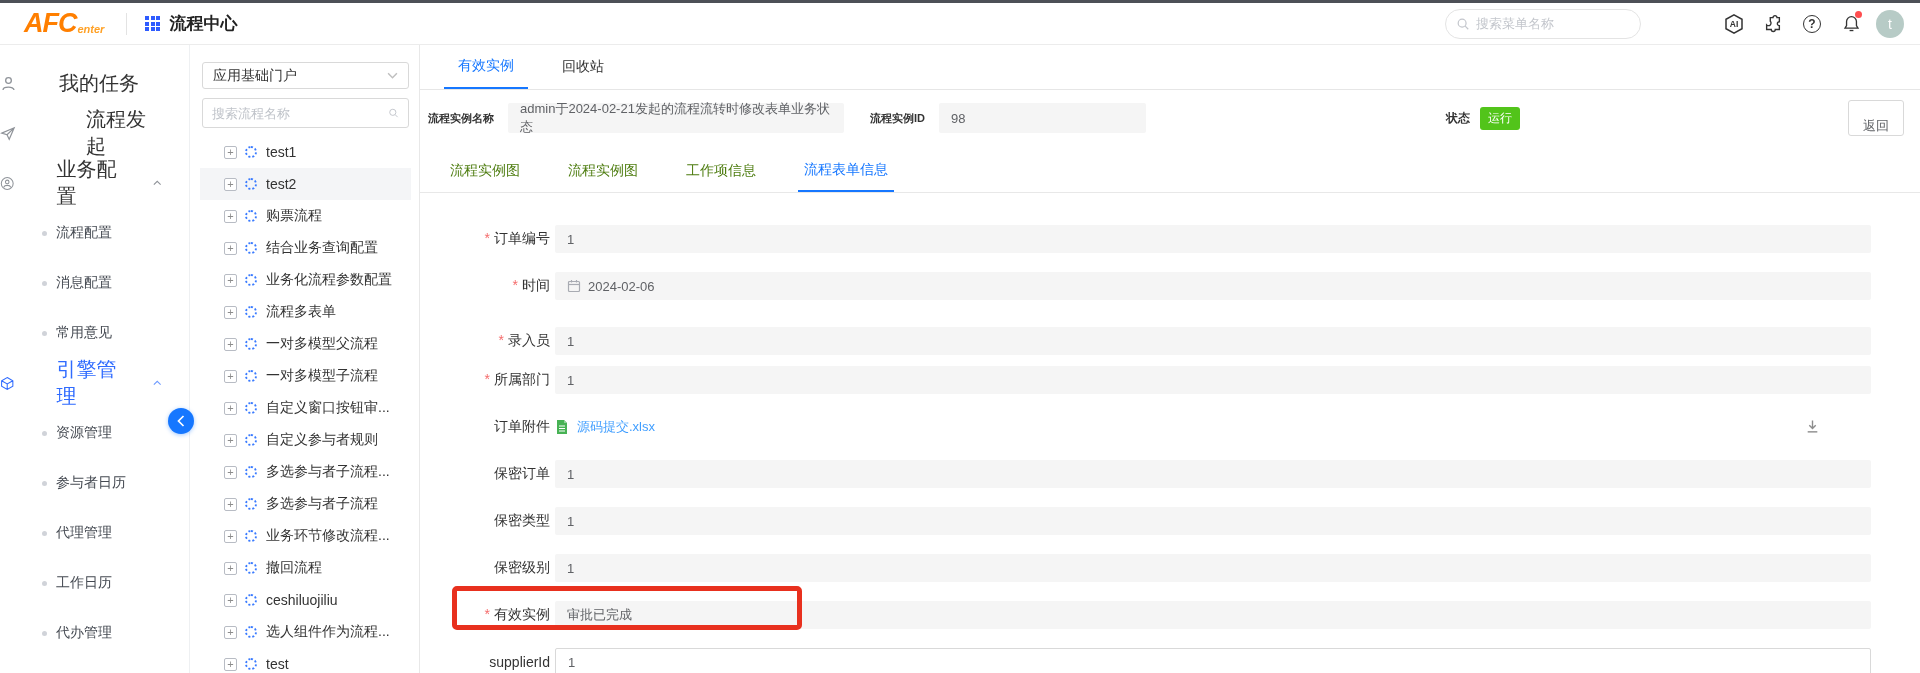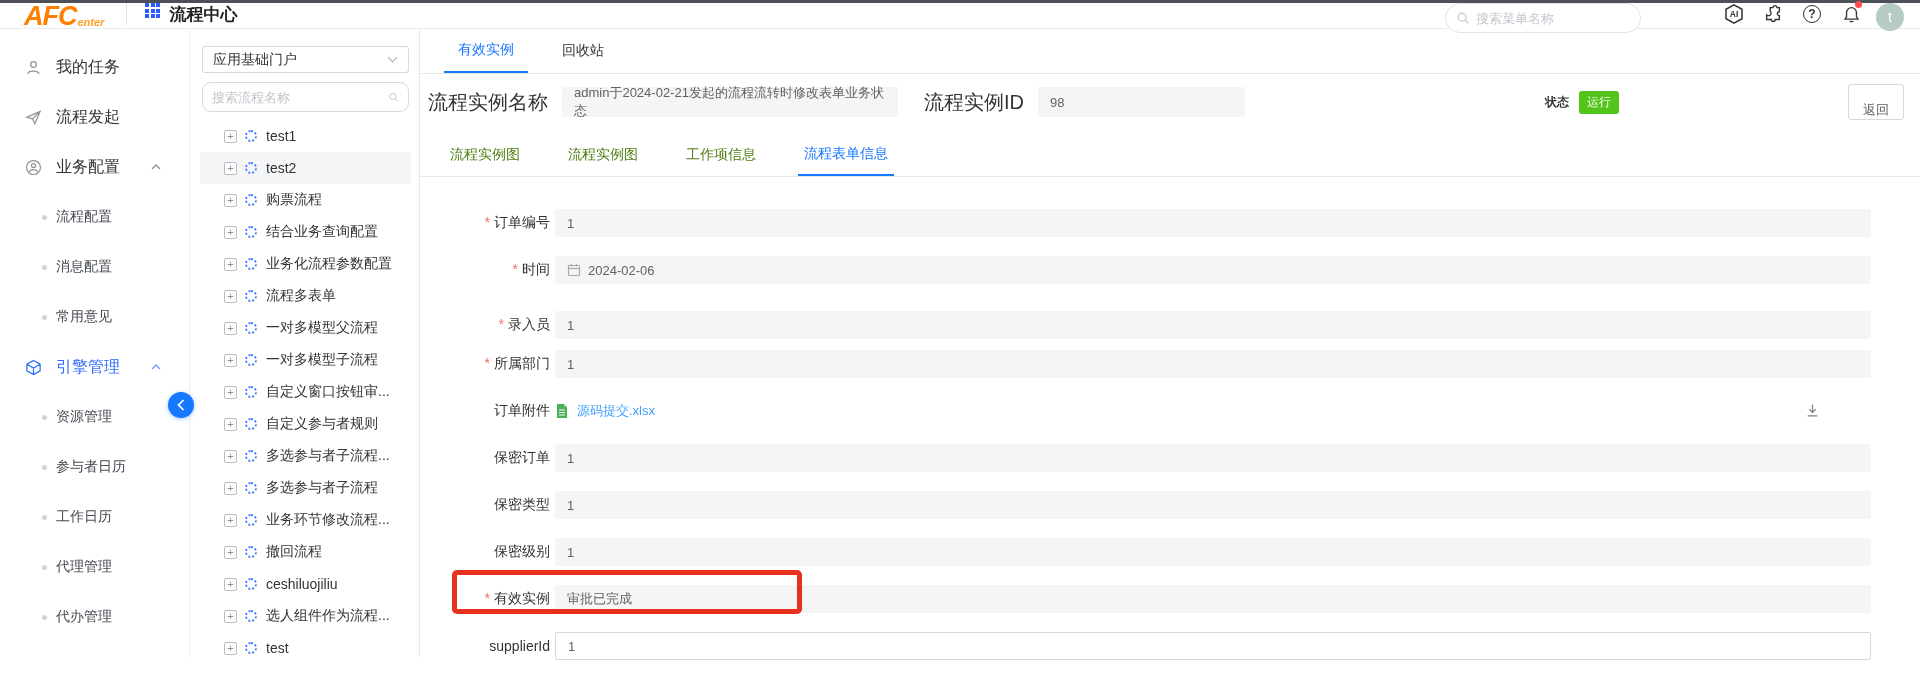--- a/index.html
+++ b/index.html
@@ -3,21 +3,21 @@
 <meta charset="utf-8">
 <style>
   * { margin:0; padding:0; box-sizing:border-box; }
   html,body { width:1920px; height:673px; overflow:hidden; background:#fff;
     font-family:"Liberation Sans","DejaVu Sans",sans-serif; color:#333; }
 
   
   .top-strip { height:3px; background:#4d5057; }
 
   
-  header { position:relative; height:26px; display:flex; align-items:flex-start;
+  header { position:relative; height:42px; display:flex; align-items:center;
     padding:0 16px 0 24px; border-bottom:1px solid #ececec; background:#fff; }
   .logo { display:flex; align-items:flex-end; }
   .logo-main { font-size:27px; font-weight:800; font-style:italic; color:#ff7f00; letter-spacing:-1px; line-height:1;}
   .logo-sub { font-size:11px; font-weight:700; color:#ffa126; font-style:italic; margin-left:1px; margin-bottom:2px;}
   .hdr-divider { width:1px; height:22px; background:#e3e3e3; margin:0 18px 0 22px; }
   .grid-icon { display:grid; grid-template-columns:repeat(3,4px); grid-gap:1.5px; margin-right:9px; }
   .grid-icon i { width:4px; height:4px; background:#2e5bff; display:block; }
   .app-title { font-size:17px; font-weight:700; color:#222; }
   .hdr-search { margin-left:auto; width:196px; height:30px; border:1px solid #e4e4e4; border-radius:16px;
     display:flex; align-items:center; padding:0 10px; background:#fff; }
@@ -29,56 +29,56 @@
     display:flex; align-items:center; justify-content:center; color:#333; }
   .bell-dot { position:absolute; top:-2px; right:0; width:7px; height:7px; background:#ff4d4f; border-radius:50%; }
   .avatar { width:28px; height:28px; border-radius:50%; background:#b7cbc6; color:#fff; font-size:14px;
     display:flex; align-items:center; justify-content:center; }
 
   
   .app-body { position:relative; height:628px; display:flex; }
 
   
   .sidebar { position:relative; width:190px; border-right:1px solid #eef0f2; padding-top:13px; flex:none; }
-  .side-item { height:50px; display:flex; align-items:center; padding-left:25px; padding-right:28px; font-size:16px; cursor:pointer; }
+  .side-item { height:50px; display:flex; align-items:center; padding-right:28px; font-size:20px; cursor:pointer;gap:28px; }
   .side-item .txt { margin-left:14px; }
   .side-item .chev { margin-left:auto; }
   .side-sub { height:50px; display:flex; align-items:center; padding-left:42px; font-size:14px; color:#454a52; cursor:pointer; }
   .side-sub .dot { width:5px; height:5px; border-radius:50%; background:#d0d3d9; margin-right:9px; }
   .side-item.active { color:#2f6bff; }
   .collapse-btn { position:absolute; left:168px; top:363px; width:26px; height:26px; border-radius:50%;
     background:#1677ff; display:flex; align-items:center; justify-content:center; z-index:5; cursor:pointer;
     box-shadow:0 1px 4px rgba(22,119,255,.4); }
 
   
   .tree-panel { position:relative; width:230px; border-right:1px solid #e8e8e8; flex:none; padding-top:17px; }
   .app-select { margin:0 10px 0 12px; height:27px; border:1px solid #d9d9d9; border-radius:3px;
     display:flex; align-items:center; padding:0 10px; font-size:14px; color:#333; cursor:pointer; }
   .app-select .chev { margin-left:auto; }
-  .tree-search { margin:9px 10px 0 12px; height:30px; border:1px solid #d9d9d9; border-radius:9px;
+  .tree-search { margin:9px 10px 0 12px; height:30px; border:1px solid #d9d9d9; border-radius:3px;
     display:flex; align-items:center; padding:0 9px; }
   .tree-search input { border:none; outline:none; flex:1; font-size:13px; color:#555; background:transparent; }
   .tree-search input::placeholder { color:#bfc3c9; }
   .tree-list { margin-top:8px; }
   .tree-row { height:32px; display:flex; align-items:center; padding-left:24px; margin:0 8px 0 10px;
     font-size:14px; color:#333; cursor:pointer; white-space:nowrap; overflow:hidden; }
   .tree-row.selected { background:#f4f5f7; }
   .plus-box { width:13px; height:13px; border:1px solid #b8bcc4; border-radius:2px; color:#8c8c8c; font-size:11px;
     line-height:11px; text-align:center; flex:none; background:#fff; }
   .loop-ic { width:12px; height:12px; border:2px dotted #3a7bff; border-radius:50%; margin-left:8px; flex:none; }
   .tree-row .lbl { margin-left:9px; }
 
   
   .main { position:relative; flex:1; }
   .top-tabs { height:45px; display:flex; align-items:stretch; padding-left:24px; border-bottom:1px solid #e6e6e6; }
   .top-tab { display:flex; align-items:center; padding:0 14px; font-size:14px; color:#333; cursor:pointer; margin-right:20px; }
   .top-tab.active { color:#1677ff; border-bottom:2px solid #1677ff; }
 
   .inst-row { position:absolute; left:0; right:0; top:52px; height:42px; display:flex; align-items:center; }
-  .inst-label { font-size:20px; font-weight:400; color:#333; }
+  .inst-label { font-size:11px; font-weight:700; color:#333; }
   .l1 { margin-left:8px; }
   .l2 { margin-left:26px; }
   .ro-box { height:30px; background:#f5f5f5; border-radius:2px; display:flex; align-items:center;
     padding:0 12px; font-size:13px; color:#606266; }
   .inst-name { width:336px; margin-left:14px; }
   .inst-id { width:207px; margin-left:14px; }
   .status-lb { margin-left:300px; font-size:12px; font-weight:700; }
   .badge-run { margin-left:10px; background:#52c41a; color:#fff; font-size:12px; padding:3px 8px; border-radius:3px; }
   .back-btn { margin-left:auto; margin-right:16px; height:36px; padding:16px 14px; background:#fff;
     border:1px solid #d9d9d9; border-radius:3px; font-size:13px; color:#606266; cursor:pointer; }
@@ -211,25 +211,25 @@
     <div class="side-sub">
         <span class="dot"></span>
         <span>资源管理</span>
       </div>
     <div class="side-sub">
         <span class="dot"></span>
         <span>参与者日历</span>
       </div>
     <div class="side-sub">
         <span class="dot"></span>
+        <span>代理管理</span>
+      </div>
+    <div class="side-sub">
+        <span class="dot"></span>
         <span>工作日历</span>
-      </div>
-    <div class="side-sub">
-        <span class="dot"></span>
-        <span>代理管理</span>
       </div>
     <div class="side-sub">
         <span class="dot"></span>
         <span>代办管理</span>
       </div>
 
   </aside>
 
   <div class="collapse-btn">
     <svg width="8" height="12" viewBox="0 0 8 12" fill="none" stroke="#fff" stroke-width="1.7">

